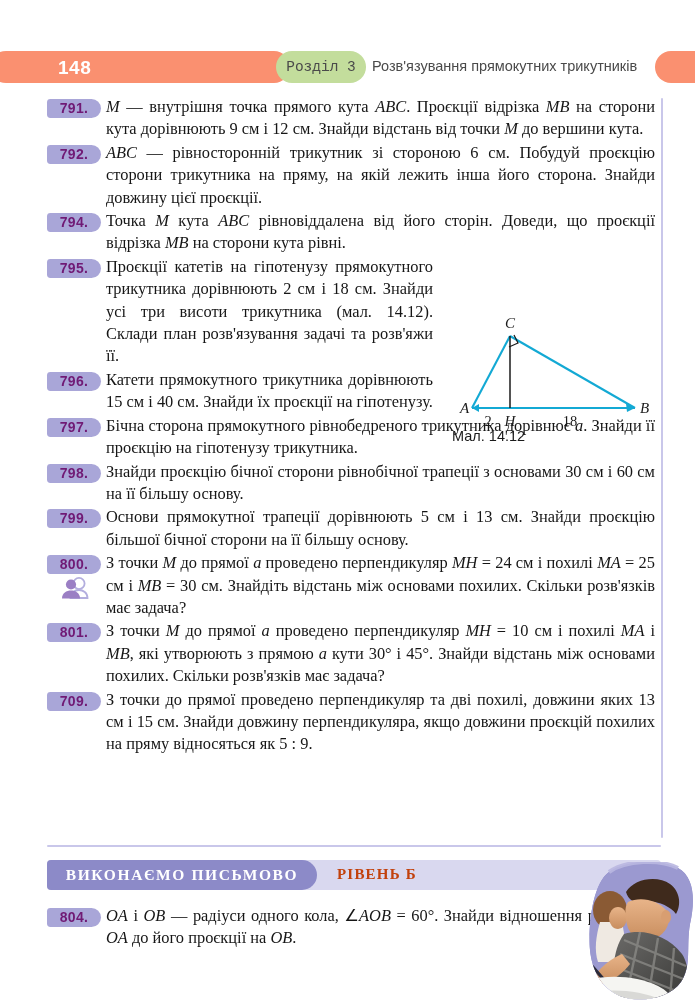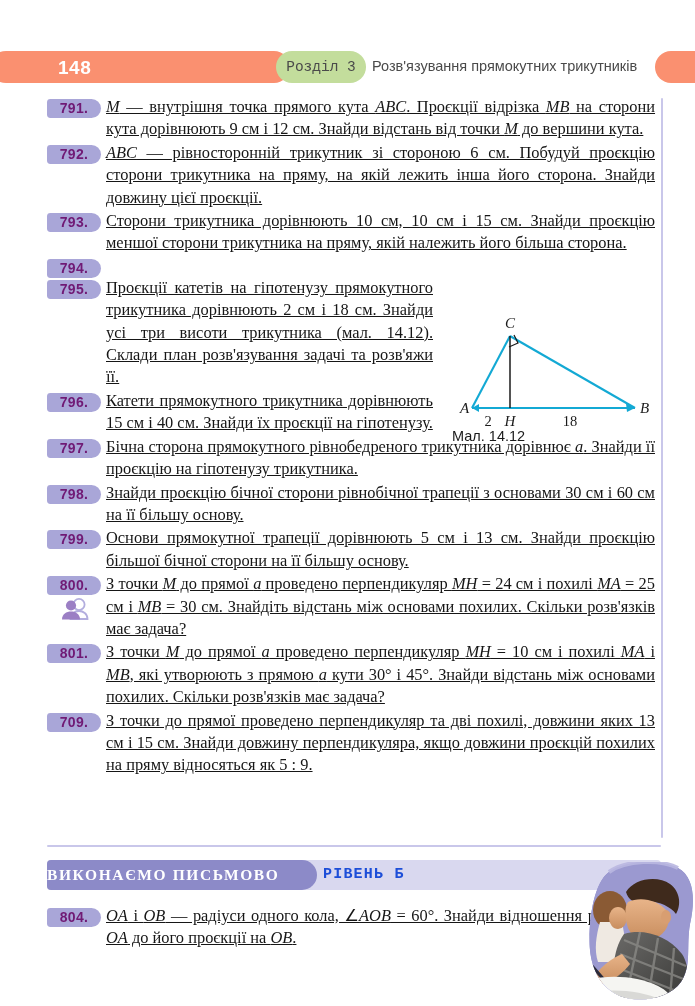--- a/index.html
+++ b/index.html
@@ -111,21 +111,20 @@
     letter-spacing: 0.3px;
   }
   .ex-body {
     font-family: "Liberation Serif", serif;
     font-size: 16.4px;
     line-height: 22.4px;
     color: #161616;
     text-align: justify;
     text-justify: inter-word;
     hyphens: manual;
-    text-decoration: underline;
   }
   .ex-body i { font-style: italic; }
 
   
   .ex-narrow { padding-right: 262px; }
 
   
   .pair-icon {
     position: absolute;
     left: 58px; top: 25px;
@@ -160,36 +159,36 @@
     width: 614px; height: 30px;
     background: #d9d8ef;
     border-radius: 4px;
   }
   .banner-pill {
     position: absolute;
     left: 0; top: 0;
     width: 270px; height: 30px;
     background: #8c8ac8;
     border-radius: 4px 15px 15px 4px;
-    display: flex; align-items: center; justify-content: flex-start;
+    display: flex; align-items: center; justify-content: center;
   }
   .banner-pill span {
     font-family: "Liberation Serif", serif;
     font-weight: bold;
     font-size: 15.5px;
     color: #ffffff;
     letter-spacing: 1.6px;
   }
   .banner-level {
     position: absolute;
-    left: 276px; top: 6px;
-    font-family: Liberation Mono, monospace;
+    left: 290px; top: 6px;
+    font-family: Liberation Serif, serif;
     font-weight: bold;
     font-size: 15px;
-    color: #1d4ed8;
+    color: #c2410c;
     letter-spacing: 1.2px;
   }
 
   
   .ex-last {
     position: absolute;
     left: 0; top: 905px;
     width: 695px;
   }
   .ex-last .ex { padding-right: 56px; }
@@ -225,27 +224,24 @@
     <div class="ex">
       <div class="ex-num">791.</div>
       <div class="ex-body"><i>M</i> — внутрішня точка прямого кута <i>ABC</i>. Проєкції відрізка <i>MB</i> на сторони кута дорівнюють 9 см і 12 см. Знайди відстань від точки <i>M</i> до вершини кута.</div>
     </div>
 
     <div class="ex">
       <div class="ex-num">792.</div>
       <div class="ex-body"><i>ABC</i> — рівносторонній трикутник зі стороною 6 см. Побудуй проєкцію сторони трикутника на пряму, на якій лежить інша його сторона. Знайди довжину цієї проєкції.</div>
     </div>
 
-    <div class="ex">
-      <div class="ex-num">793.</div>
-      <div class="ex-body">Сторони трикутника дорівнюють 10 см, 10 см і 15 см. Знайди проєкцію меншої сторони трикутника на пряму, якій належить його більша сторона.</div>
-    </div>
 
     <div class="ex">
       <div class="ex-num">794.</div>
+      <div class="ex-body">Точка <i>M</i> кута <i>ABC</i> рівновіддалена від його сторін. Доведи, що проєкції відрізка <i>MB</i> на сторони кута рівні.</div>
     </div>
 
     <div class="ex ex-narrow">
       <div class="ex-num">795.</div>
       <div class="ex-body">Проєкції катетів на гіпотенузу прямокутного трикутника дорівнюють 2 см і 18 см. Знайди усі три висоти трикутника (мал. 14.12). Склади план розв'язування задачі та розв'яжи її.</div>
     </div>
 
     <div class="ex ex-narrow">
       <div class="ex-num">796.</div>
       <div class="ex-body">Катети прямокутного трикутника дорівнюють 15 см і 40 см. Знайди їх проєкції на гіпотенузу.</div>

